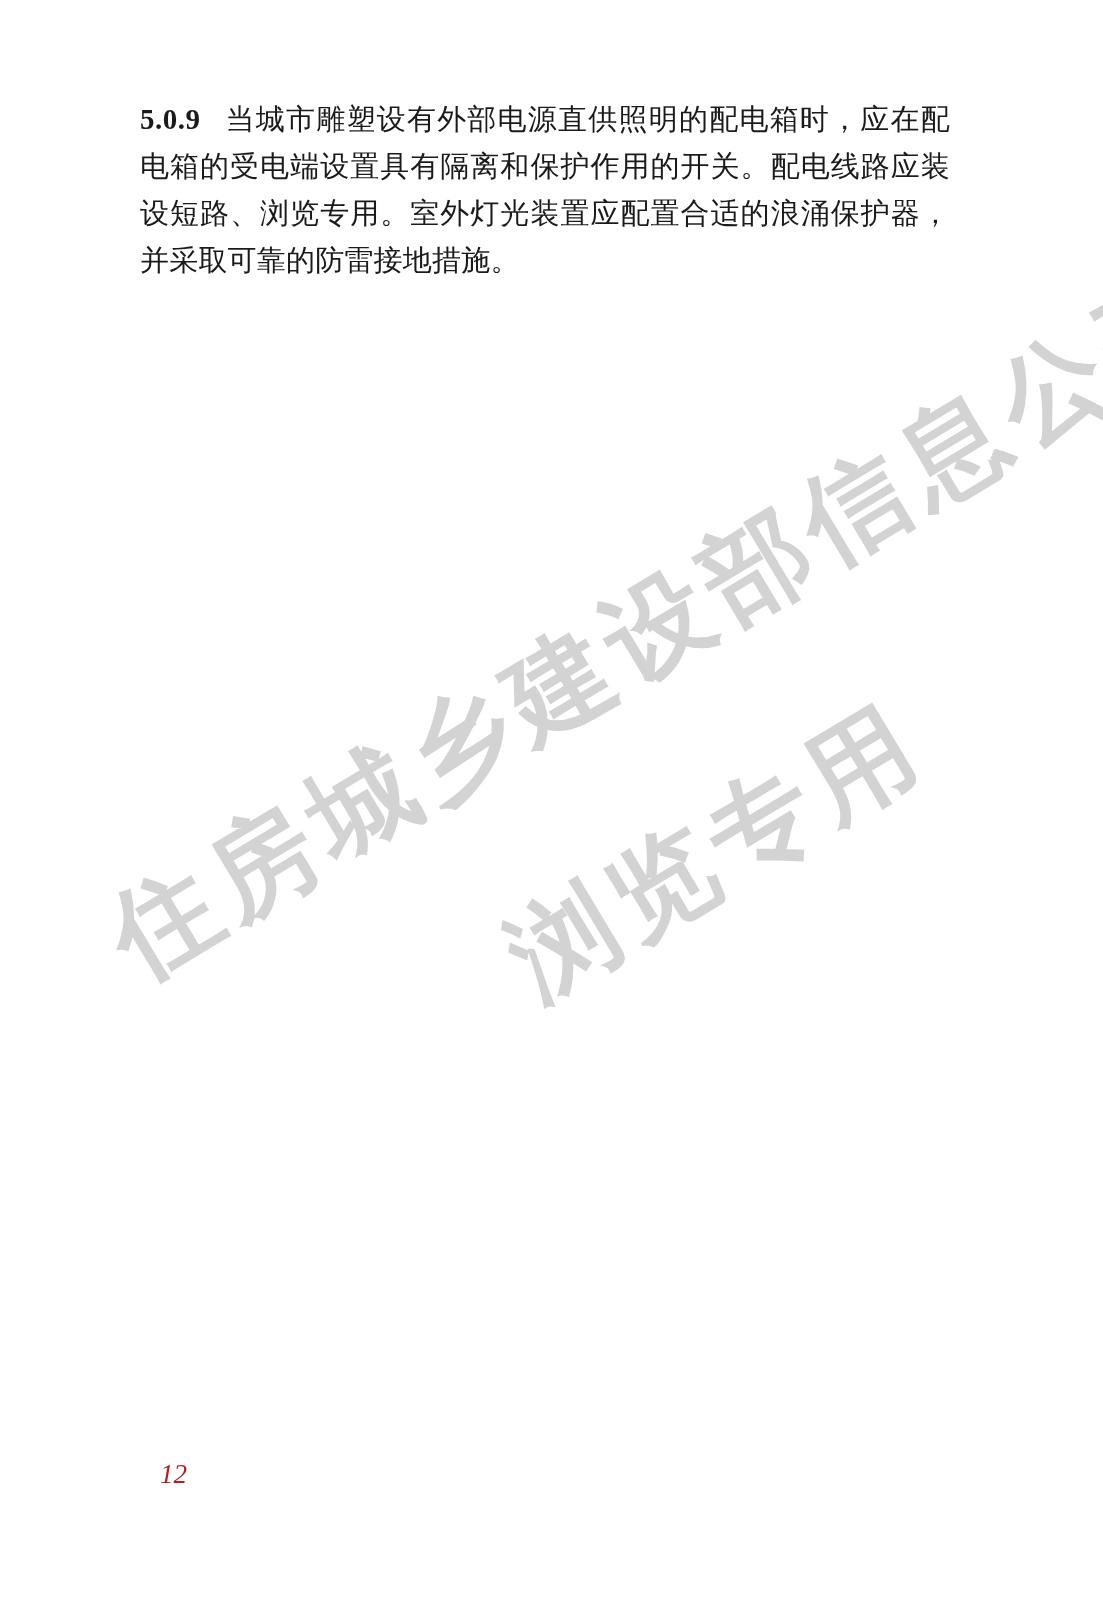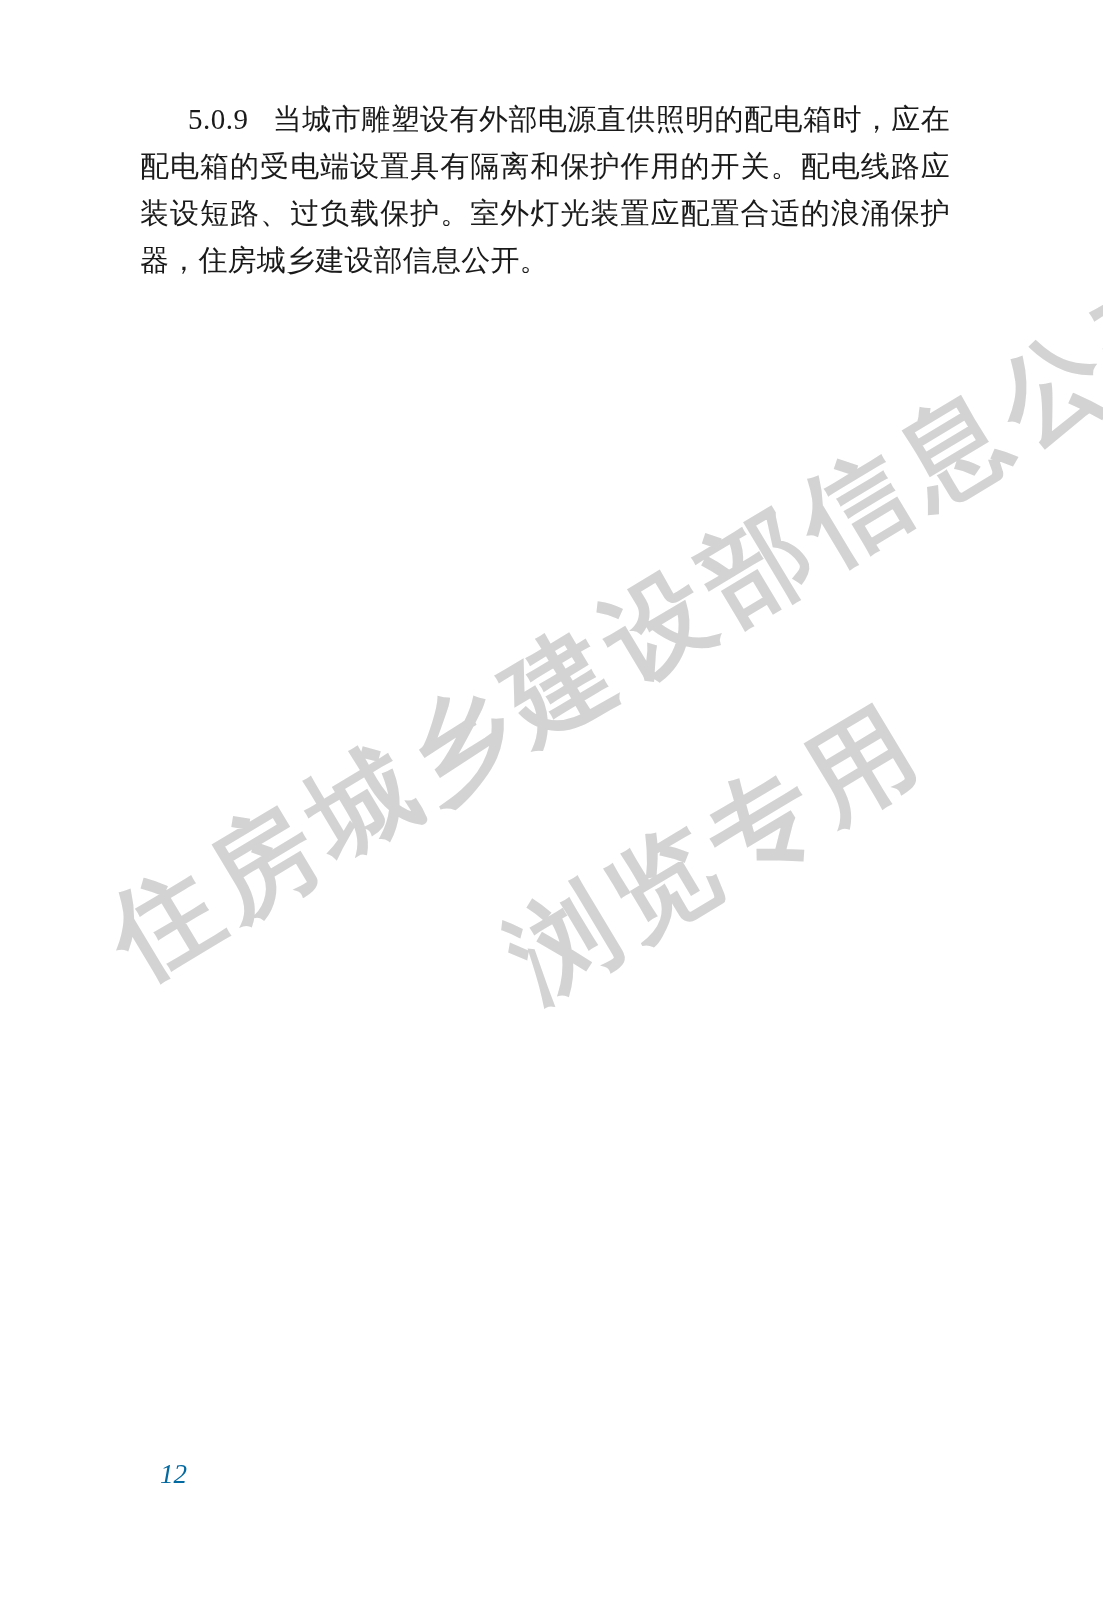--- a/index.html
+++ b/index.html
@@ -28,23 +28,22 @@
   .para {
     font-size: 29px;
     line-height: 1.62;
     text-align: justify;
     text-justify: inter-ideograph;
     margin: 0 0 2px 0;
     letter-spacing: 0.2px;
   }
 
   .para .num {
-    font-weight: normal;
+    font-weight: bold;
     letter-spacing: 0.5px;
-    margin-left: 48px;
   }
 
   .para .gap {
     display: inline-block;
     width: 24px;
   }
 
   
   .watermark {
     position: absolute;
@@ -79,39 +78,39 @@
     transform-origin: left center;
   }
 
   .page-number {
     position: absolute;
     left: 160px;
     bottom: 108px;
     font-size: 27px;
     font-style: italic;
     font-family: "Liberation Serif", serif;
-    color: #0369a1;
+    color: #b91c1c;
     z-index: 3;
   }
 </style>
 </head>
 <body>
 
 <div class="page">
 
   <div class="watermark">
     <div class="wm-line wm-1">住房城乡建设部信息公开</div>
     <div class="wm-line wm-2">浏览专用</div>
   </div>
 
   <div class="content">
 
 
     <p class="para">
-      <span class="num">5.0.9</span><span class="gap"></span><span>当城市雕塑设有外部电源直供照明的配电箱时，应在配电箱的受电端设置具有隔离和保护作用的开关。配电线路应装设短路、过负载保护。室外灯光装置应配置合适的浪涌保护器，住房城乡建设部信息公开。</span>
+      <span class="num">5.0.9</span><span class="gap"></span><span>当城市雕塑设有外部电源直供照明的配电箱时，应在配电箱的受电端设置具有隔离和保护作用的开关。配电线路应装设短路、浏览专用。室外灯光装置应配置合适的浪涌保护器，并采取可靠的防雷接地措施。</span>
     </p>
 
 
 
   </div>
 
   <div class="page-number">12</div>
 
 </div>
 

